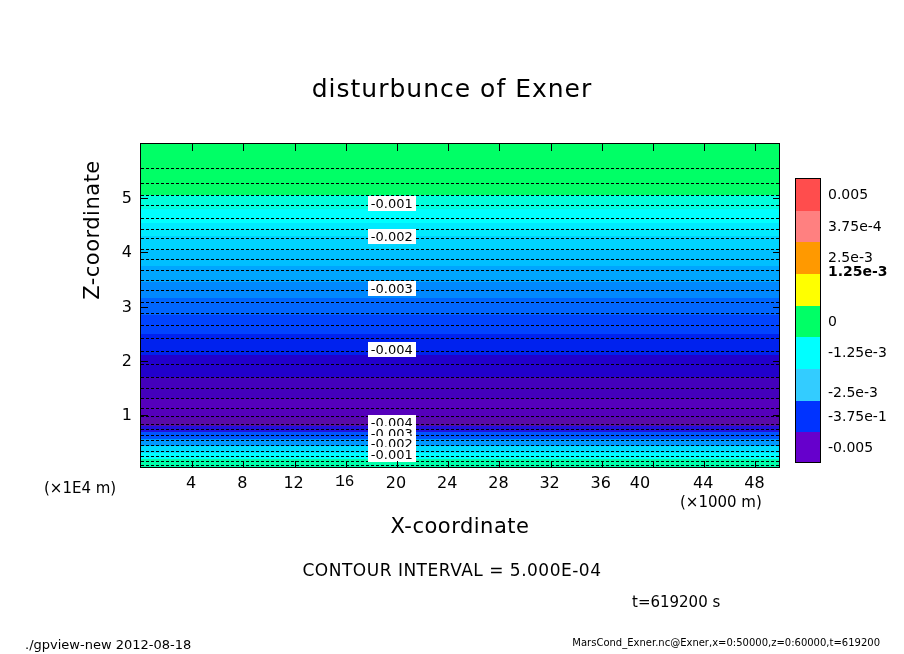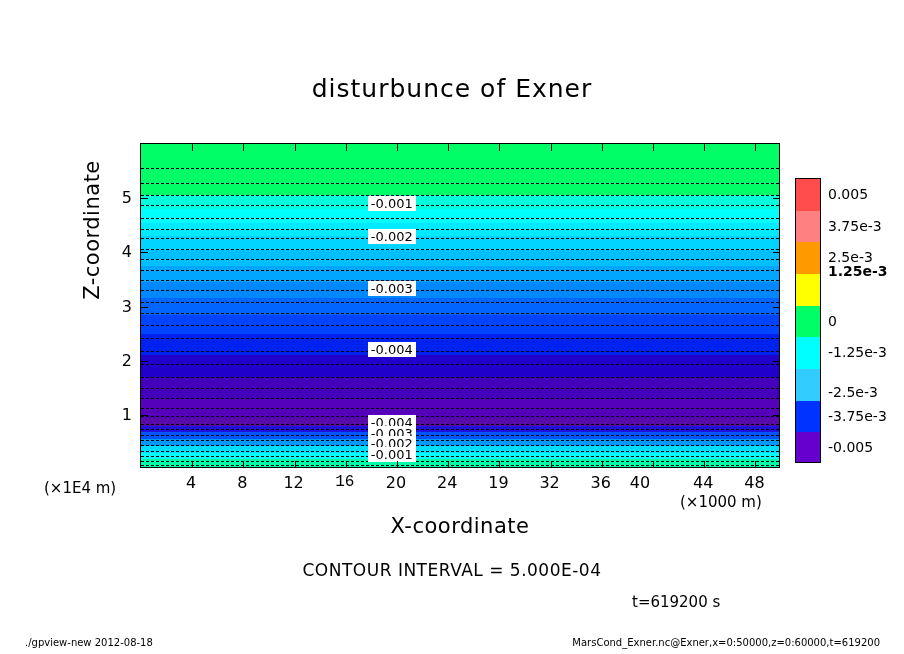--- a/index.html
+++ b/index.html
@@ -127,21 +127,21 @@
     text-align: center;
     font-size: 17px;
     letter-spacing: 0.5px;
   }
   #time-label {
     left: 632px; top: 593px;
     font-size: 15px;
   }
   #footer-left {
     left: 25px; top: 637px;
-    font-size: 10px;
+    font-size: 13px;
   }
   #footer-right {
     right: 24px; top: 637px;
     font-size: 10px;
     text-align: right;
   }
 </style>
 </head>
 <body>
 
@@ -256,21 +256,21 @@
     </div>
 </div>
 
 <div id="xticklabels">
     <div class="xticklabel abs" style="left: 191.2px; top: 473px;">4</div>
     <div class="xticklabel abs" style="left: 242.4px; top: 473px;">8</div>
     <div class="xticklabel abs" style="left: 293.6px; top: 473px;">12</div>
     <div class="xticklabel abs" style="left: 344.8px; top: 473px; font-family: Liberation Mono, monospace;">16</div>
     <div class="xticklabel abs" style="left: 396px; top: 473px;">20</div>
     <div class="xticklabel abs" style="left: 447.2px; top: 473px;">24</div>
-    <div class="xticklabel abs" style="left: 498.4px; top: 473px;">19</div>
+    <div class="xticklabel abs" style="left: 498.4px; top: 473px;">28</div>
     <div class="xticklabel abs" style="left: 549.6px; top: 473px;">32</div>
     <div class="xticklabel abs" style="left: 600.8px; top: 473px;">36</div>
     <div class="xticklabel abs" style="left: 640px; top: 473px;">40</div>
     <div class="xticklabel abs" style="left: 703.2px; top: 473px;">44</div>
     <div class="xticklabel abs" style="left: 754.4px; top: 473px;">48</div>
   </div>
 <div id="yticklabels">
     <div class="yticklabel abs" style="left: 108px; width: 24px; top: 413.833px;">1</div>
     <div class="yticklabel abs" style="left: 108px; width: 24px; top: 359.667px;">2</div>
     <div class="yticklabel abs" style="left: 108px; width: 24px; top: 305.5px;">3</div>
@@ -289,26 +289,26 @@
     <div class="cb-cell" style="height: 31.6667px; background: rgb(255, 153, 0);"></div>
     <div class="cb-cell" style="height: 31.6667px; background: rgb(255, 255, 0);"></div>
     <div class="cb-cell" style="height: 31.6667px; background: rgb(0, 255, 102);"></div>
     <div class="cb-cell" style="height: 31.6667px; background: rgb(0, 255, 255);"></div>
     <div class="cb-cell" style="height: 31.6667px; background: rgb(51, 204, 255);"></div>
     <div class="cb-cell" style="height: 31.6667px; background: rgb(0, 51, 255);"></div>
     <div class="cb-cell" style="height: 31.6667px; background: rgb(102, 0, 204);"></div>
   </div>
 <div id="colorbar-labels">
     <div class="cb-label abs" style="top: 193.833px;">0.005</div>
-    <div class="cb-label abs" style="top: 225.5px;">3.75e-3</div>
+    <div class="cb-label abs" style="top: 225.5px;">3.75e-4</div>
     <div class="cb-label abs" style="top: 257.167px;">2.5e-3</div>
     <div class="cb-label abs" style="top: 271px; font-weight: bold;">1.25e-3</div>
     <div class="cb-label abs" style="top: 320.5px;">0</div>
     <div class="cb-label abs" style="top: 352.167px;">-1.25e-3</div>
     <div class="cb-label abs" style="top: 392px;">-2.5e-3</div>
-    <div class="cb-label abs" style="top: 415.5px;">-3.75e-3</div>
+    <div class="cb-label abs" style="top: 415.5px;">-3.75e-1</div>
     <div class="cb-label abs" style="top: 447.167px;">-0.005</div>
   </div>
 
 <div class="abs" id="contour-interval">CONTOUR INTERVAL = 5.000E-04</div>
 <div class="abs" id="time-label">t=619200 s</div>
 <div class="abs" id="footer-left">./gpview-new   2012-08-18</div>
 <div class="abs" id="footer-right">MarsCond_Exner.nc@Exner,x=0:50000,z=0:60000,t=619200</div>
 
 </body></html>

